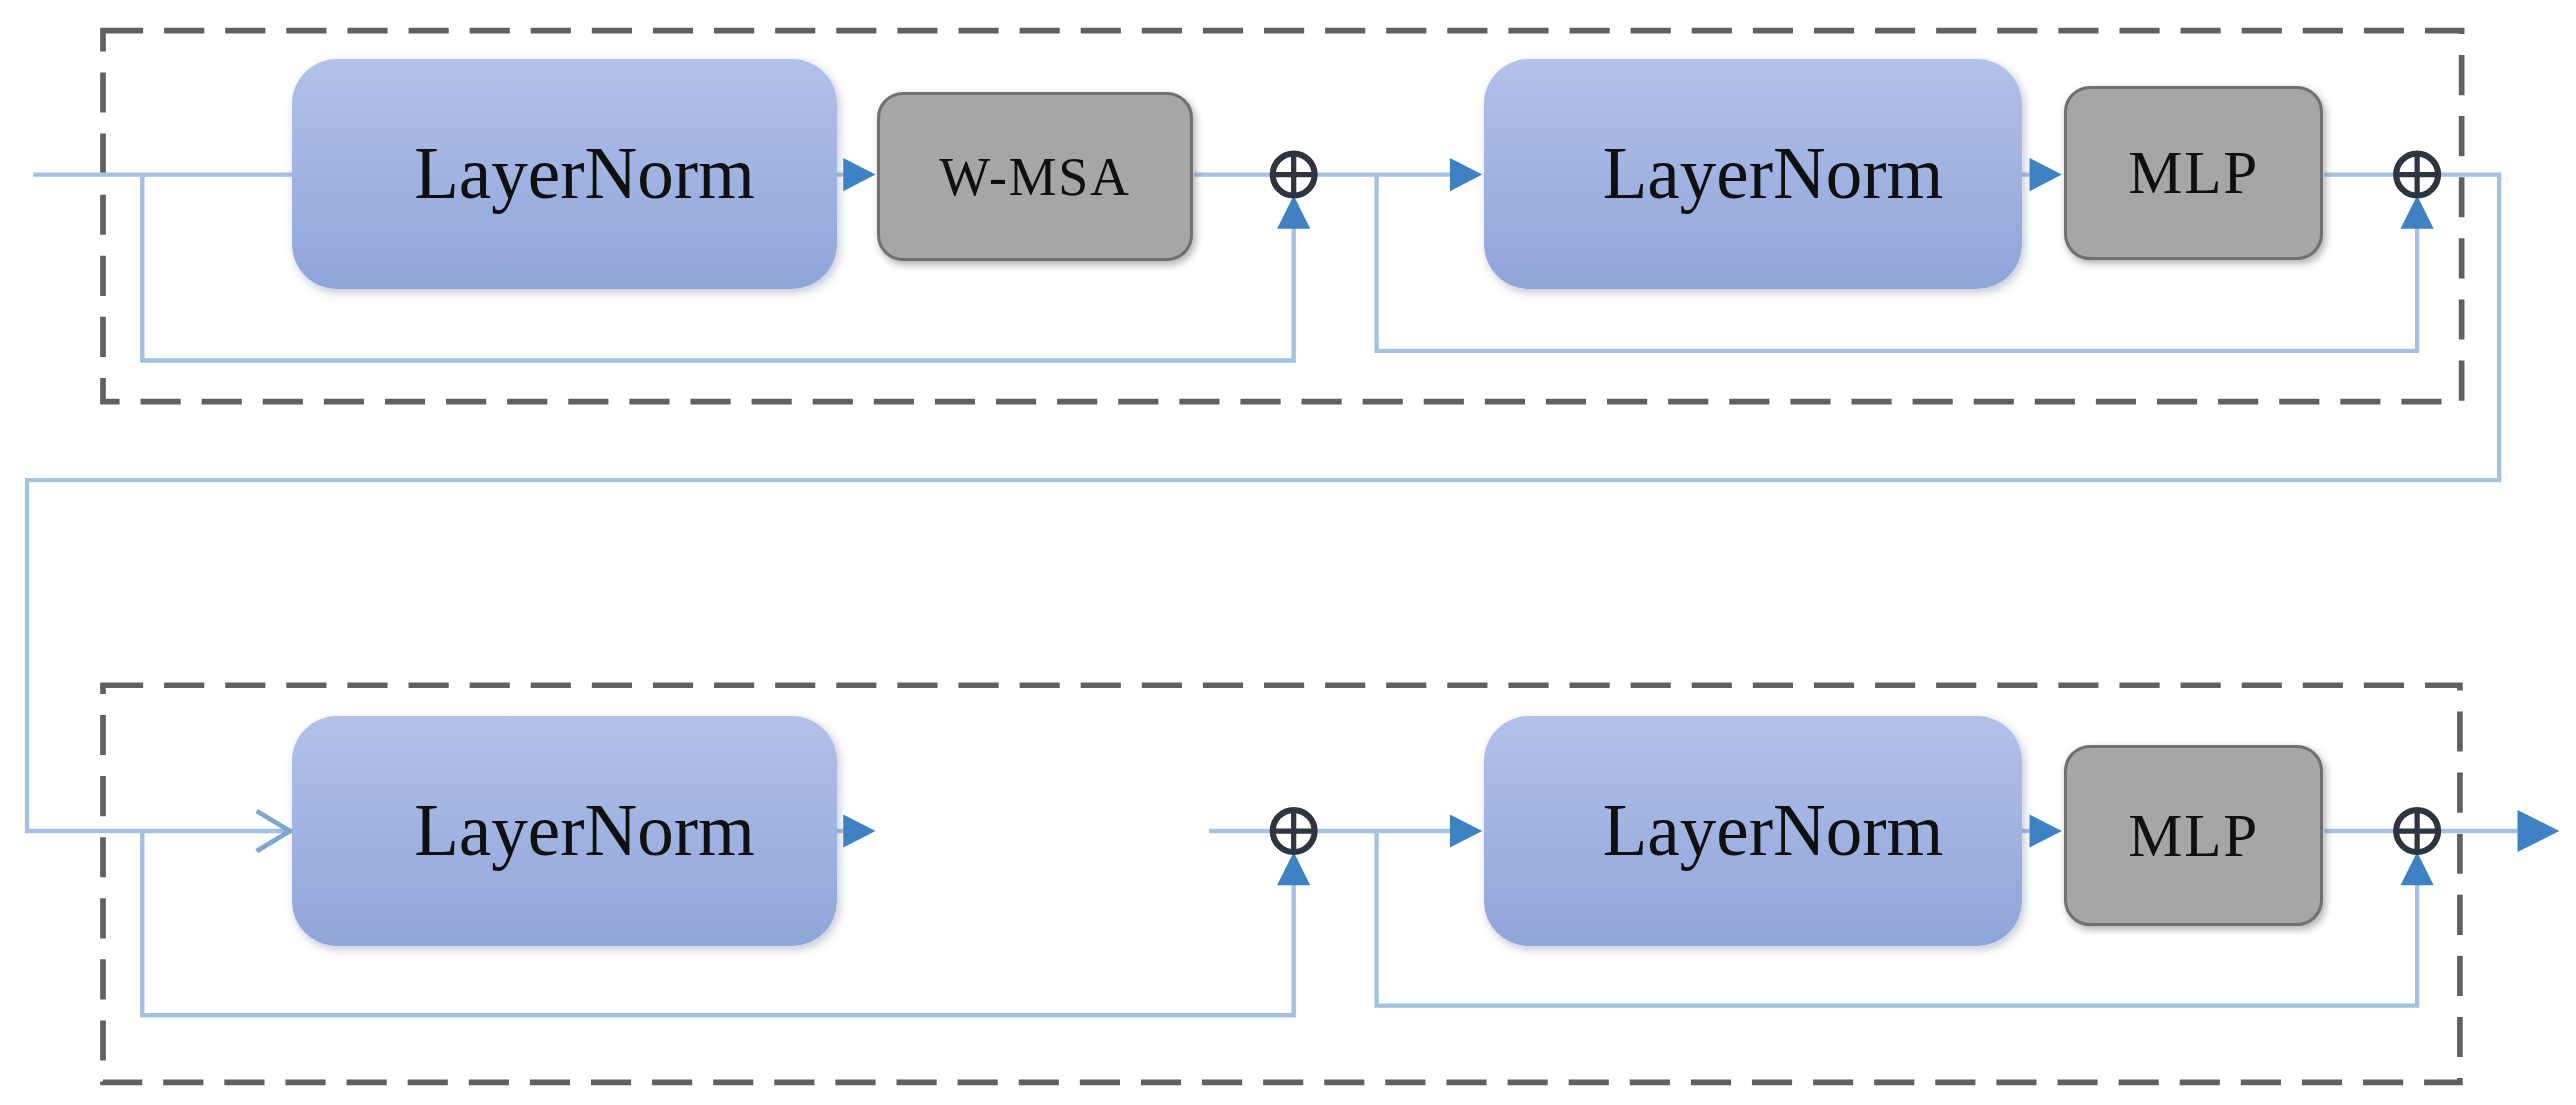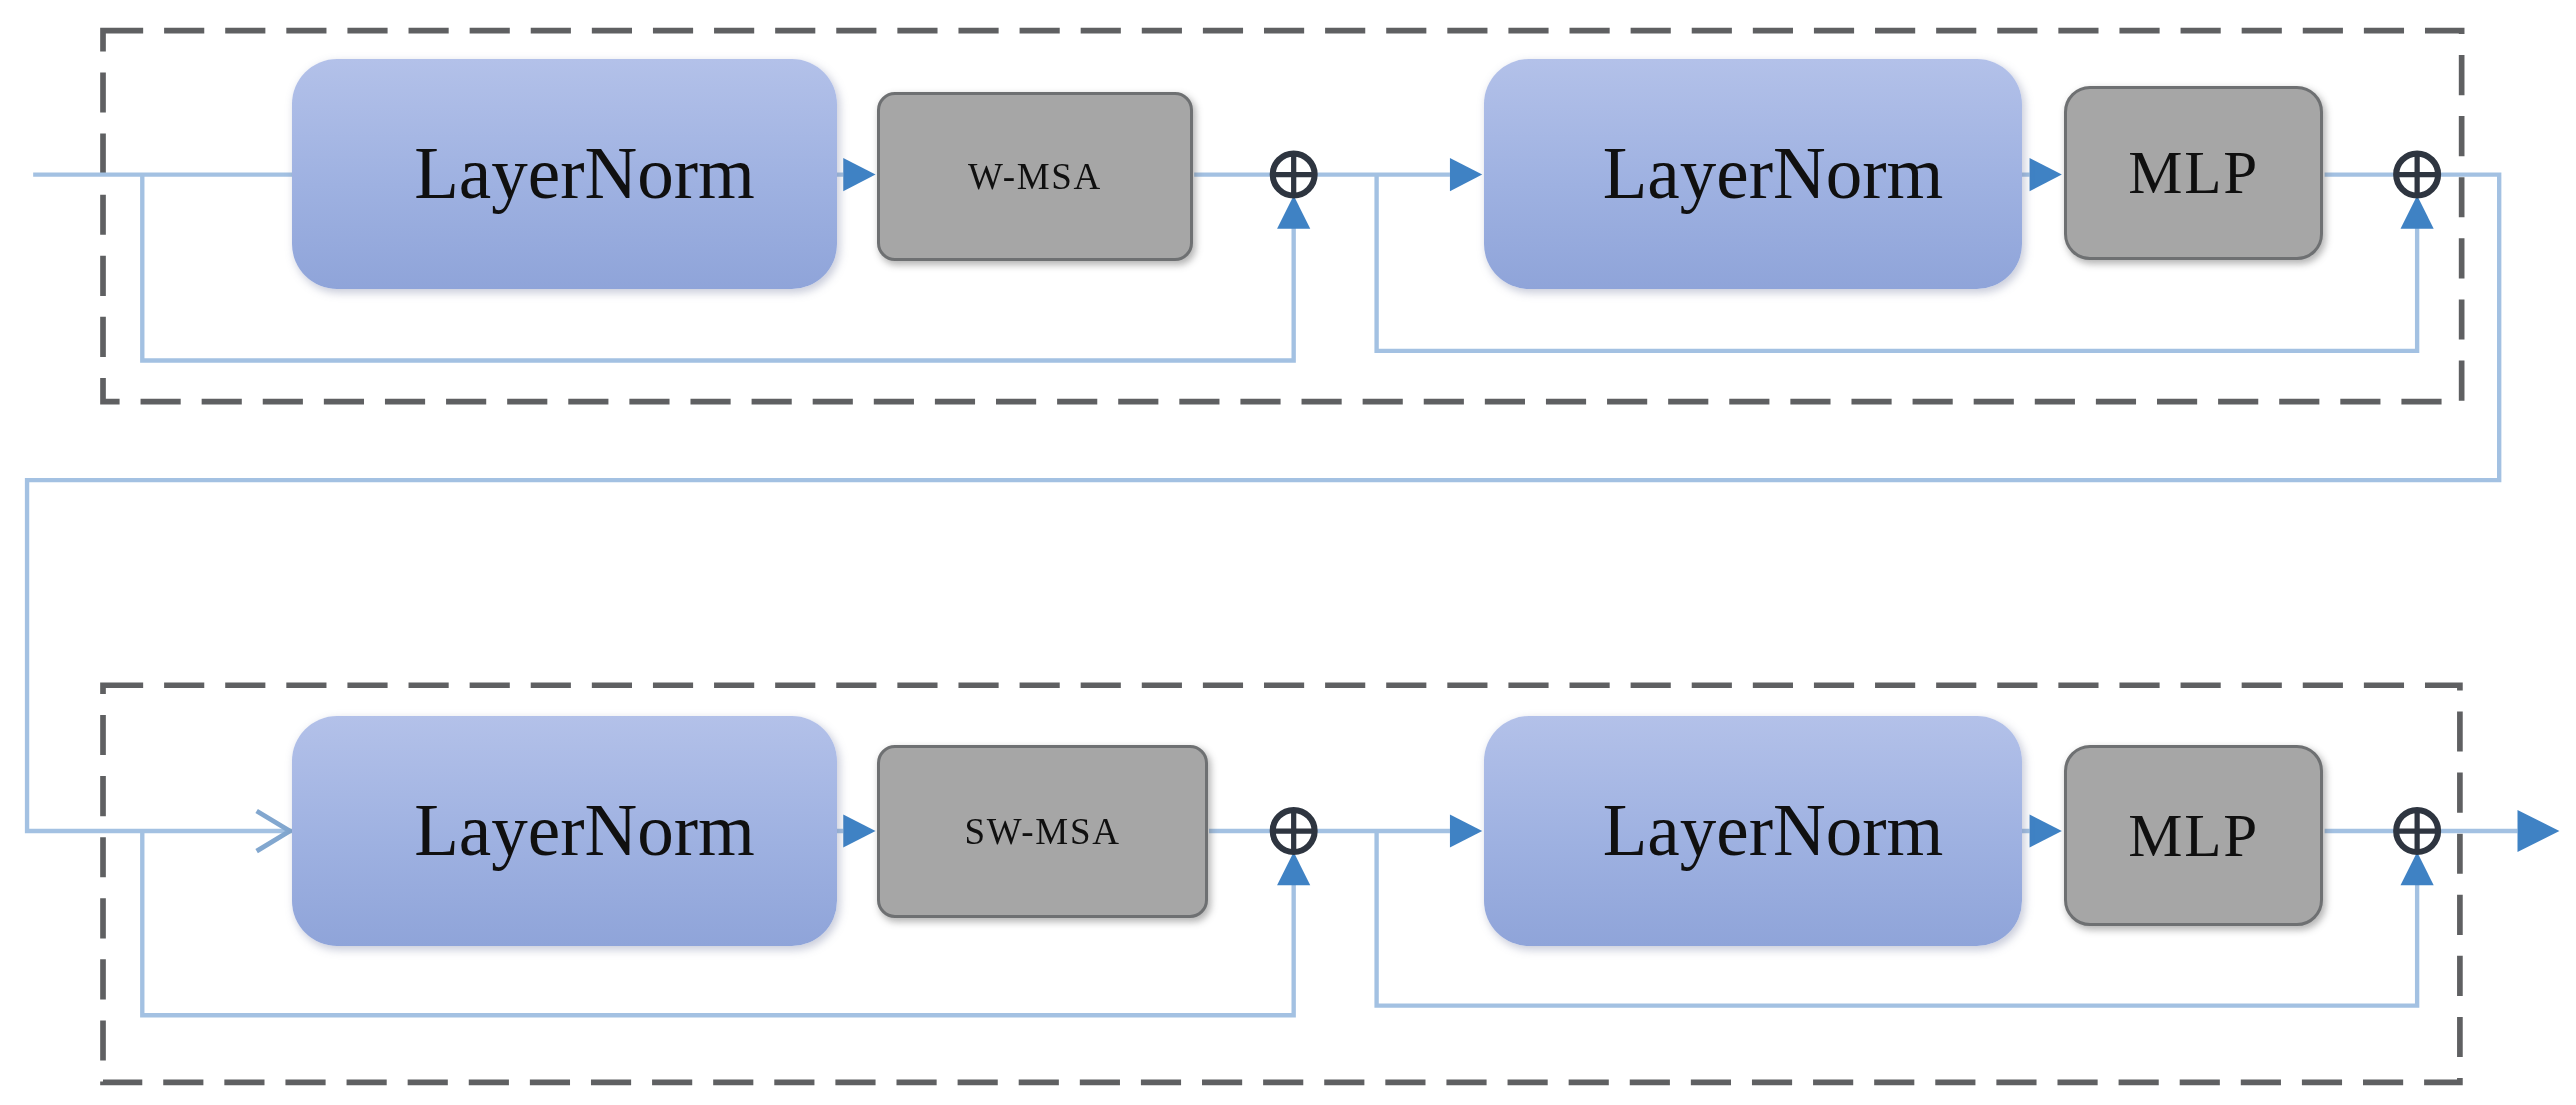--- a/index.html
+++ b/index.html
@@ -53,21 +53,21 @@
     font-size: 73px;
     box-shadow: 2.6px 3.5px 8.7px rgba(100, 110, 150, 0.35);
     padding-left: 40px;
   }
   .gray {
     background: var(--gray-fill, #a6a6a6);
     border: 3.5px solid var(--gray-border, #6e7072);
     border-radius: 26px;
     box-shadow: 2.6px 3.5px 7.9px rgba(90, 90, 90, 0.45);
   }
-  .attn { font-size: 37px; letter-spacing: 1.7px; border-radius: 18px; }
+  .attn { font-size: 54px; letter-spacing: 1.7px; }
   .mlp  { font-size: 61px; letter-spacing: 1.7px; }
 </style>
 </head>
 <body>
 
 <div class="canvas">
 
   <svg class="wires" viewBox="0 0 2951 1267">
 
     <rect class="dashrect" x="118" y="35" width="2702" height="425"></rect>
@@ -127,18 +127,17 @@
       <line class="addx" x1="2769" y1="929" x2="2769" y2="975"></line>
     </g>
   </svg>
 
   <div class="node norm" style="left:292px; top:59px; width:505px; height:230px;">LayerNorm</div>
   <div class="node gray attn" style="left:877px; top:92px; width:310px; height:163px;">W-MSA</div>
   <div class="node norm" style="left:1484px; top:59px; width:498px; height:230px;">LayerNorm</div>
   <div class="node gray mlp" style="left:2064px; top:86px; width:253px; height:168px;">MLP</div>
 
   <div class="node norm" style="left:292px; top:716px; width:505px; height:230px;">LayerNorm</div>
-  <div class="node gray attn" style="left:877px; top:745px; width:325px; height:167px;">SW-MSA</div>
   <div class="node norm" style="left:1484px; top:716px; width:498px; height:230px;">LayerNorm</div>
   <div class="node gray mlp" style="left:2064px; top:745px; width:253px; height:175px;">MLP</div>
 
 </div>
 
 
 </body></html>

